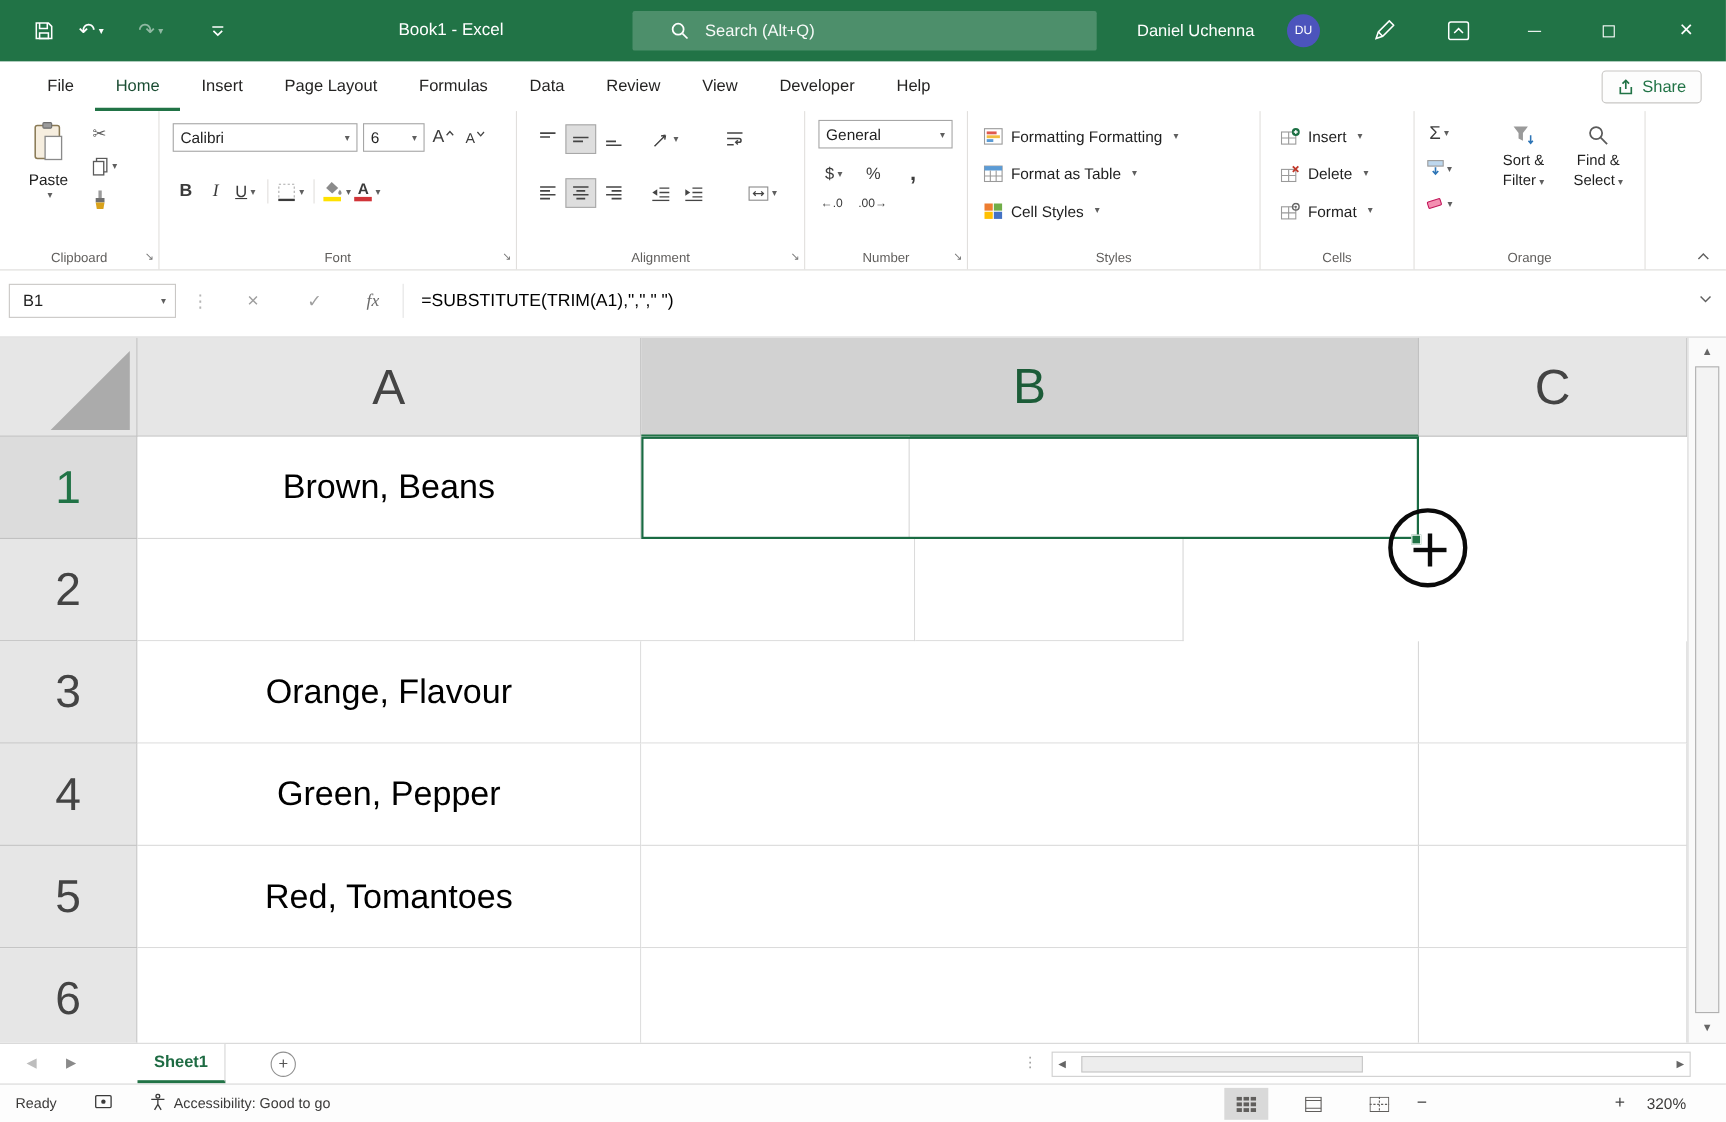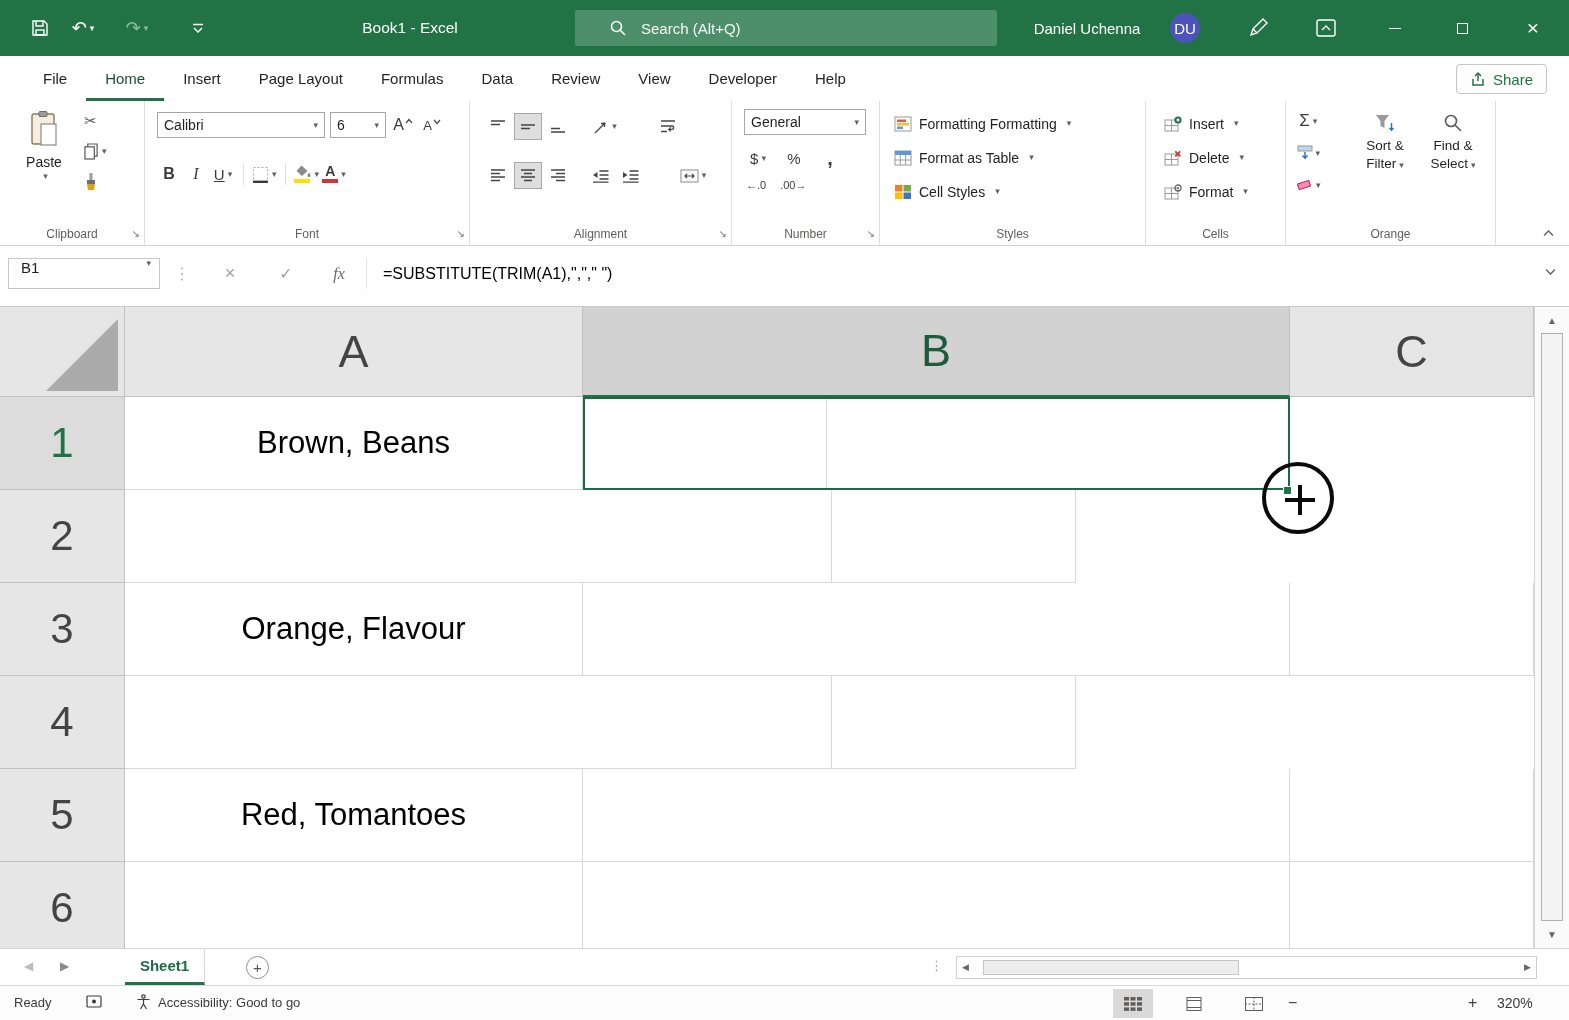--- a/index.html
+++ b/index.html
@@ -5,21 +5,21 @@
   *{margin:0;padding:0;box-sizing:border-box;}
   html,body{width:1569px;height:1020px;overflow:hidden;}
   body{font-family:"Liberation Sans",sans-serif;background:#fff;position:relative;color:#1f1f1f;}
 
   
   .titlebar{position:absolute;left:0;top:0;width:1569px;height:56px;background:#217346;color:#fff;}
   .tb-ic{position:absolute;top:0;height:56px;display:flex;align-items:center;justify-content:center;}
   .dd{font-size:9px;color:#5f5f5f;margin-left:3px;line-height:1;}
   .dd.w{color:#fff;}
   .searchbox{position:absolute;left:575px;top:10px;width:422px;height:36px;background:#4D8F6B;display:flex;align-items:center;padding-left:34px;gap:14px;font-size:15px;color:rgba(255,255,255,.95);border-radius:2px;}
-  .avatar{width:30px;height:30px;border-radius:50%;background:#4C54BC;color:#fff;font-size:15px;display:flex;align-items:center;justify-content:center;}
+  .avatar{width:30px;height:30px;border-radius:50%;background:#4C54BC;color:#fff;font-size:11px;display:flex;align-items:center;justify-content:center;}
   .winbtn{width:46px;height:56px;display:flex;align-items:center;justify-content:center;font-size:19px;color:#fff;}
 
   
   .menubar{position:absolute;left:0;top:56px;width:1569px;height:45px;background:#fff;display:flex;align-items:stretch;padding-left:24px;}
   .mtab{padding:0 19px;line-height:45px;font-size:15px;color:#252423;white-space:nowrap;}
   .mtab.active{box-shadow:inset 0 -3px 0 #217346;color:#1B4D33;}
   .share{position:absolute;right:22px;top:8px;height:30px;display:flex;align-items:center;gap:7px;padding:0 13px;border:1px solid #C8C6C4;border-radius:4px;background:#FDFDFD;color:#217346;font-size:15px;}
 
   
   .ribbon{position:absolute;left:0;top:101px;width:1569px;height:145px;background:#fff;border-bottom:1px solid #D4D2D0;}
@@ -29,21 +29,21 @@
   .combo{display:flex;align-items:center;justify-content:space-between;border:1px solid #A6A6A6;background:#fff;height:26px;padding:0 6px;font-size:14px;color:#1f1f1f;}
   .fbtn{display:inline-flex;align-items:center;justify-content:center;height:26px;min-width:24px;font-size:15px;color:#3b3b3b;}
   .abtn{display:inline-flex;align-items:center;justify-content:center;width:28px;height:27px;}
   .abtn.active{background:#DEDEDE;border:1px solid #A8A8A8;}
   .ritem{display:flex;align-items:center;gap:7px;height:29px;font-size:14px;color:#1f1f1f;padding-left:10px;white-space:nowrap;}
   .stack2{display:flex;flex-direction:column;align-items:center;font-size:13.5px;color:#1f1f1f;line-height:1.35;}
   .colorbar{display:block;height:4px;width:16px;margin-top:1px;}
 
   
   .formulabar{position:absolute;left:0;top:246px;width:1569px;height:61px;background:#fff;border-bottom:1px solid #C9C9C9;}
-  .namebox{position:absolute;left:8px;top:12px;width:152px;height:31px;border:1px solid #C9C7C5;display:flex;justify-content:space-between;padding:0 8px 0 12px;font-size:15px;}
+  .namebox{position:absolute;left:8px;top:12px;width:152px;height:31px;border:1px solid #C9C7C5;display:flex;align-items:center;justify-content:space-between;padding:0 8px 0 12px;font-size:15px;}
   .fx-ic{position:absolute;top:12px;height:31px;display:flex;align-items:center;justify-content:center;font-size:16px;color:#9F9F9F;}
 
   
   .gridwrap{position:absolute;left:0;top:307px;width:1534px;height:641px;overflow:hidden;background:#fff;}
   .hrow{display:flex;height:90px;}
   .corner{width:125px;height:90px;background:#E6E6E6;border-right:1px solid #C1C1C1;border-bottom:1px solid #C1C1C1;position:relative;}
   .tri{position:absolute;right:6px;bottom:5px;width:0;height:0;border-left:72px solid transparent;border-bottom:72px solid #ABABAB;}
   .colh{display:flex;align-items:center;justify-content:center;background:#E6E6E6;border-right:1px solid #C1C1C1;border-bottom:1px solid #C1C1C1;font-size:45px;color:#444;}
   .colh.sel{background:#D2D2D2;color:#1C5C38;border-bottom:2px solid #217346;}
   .grow{display:flex;height:93px;}
@@ -526,20 +526,21 @@
     <div class="cell cC"></div>
   </div>
   <div class="grow">
     <div class="rowh">3</div>
     <div class="cell cA">Orange, Flavour</div>
     <div class="cell cB"></div>
     <div class="cell cC"></div>
   </div>
   <div class="grow">
     <div class="rowh">4</div>
+    <div class="cell cA">Green, Pepper</div>
     <div class="cell cB"></div>
     <div class="cell cC"></div>
   </div>
   <div class="grow">
     <div class="rowh">5</div>
     <div class="cell cA">Red, Tomantoes</div>
     <div class="cell cB"></div>
     <div class="cell cC"></div>
   </div>
   <div class="grow">

